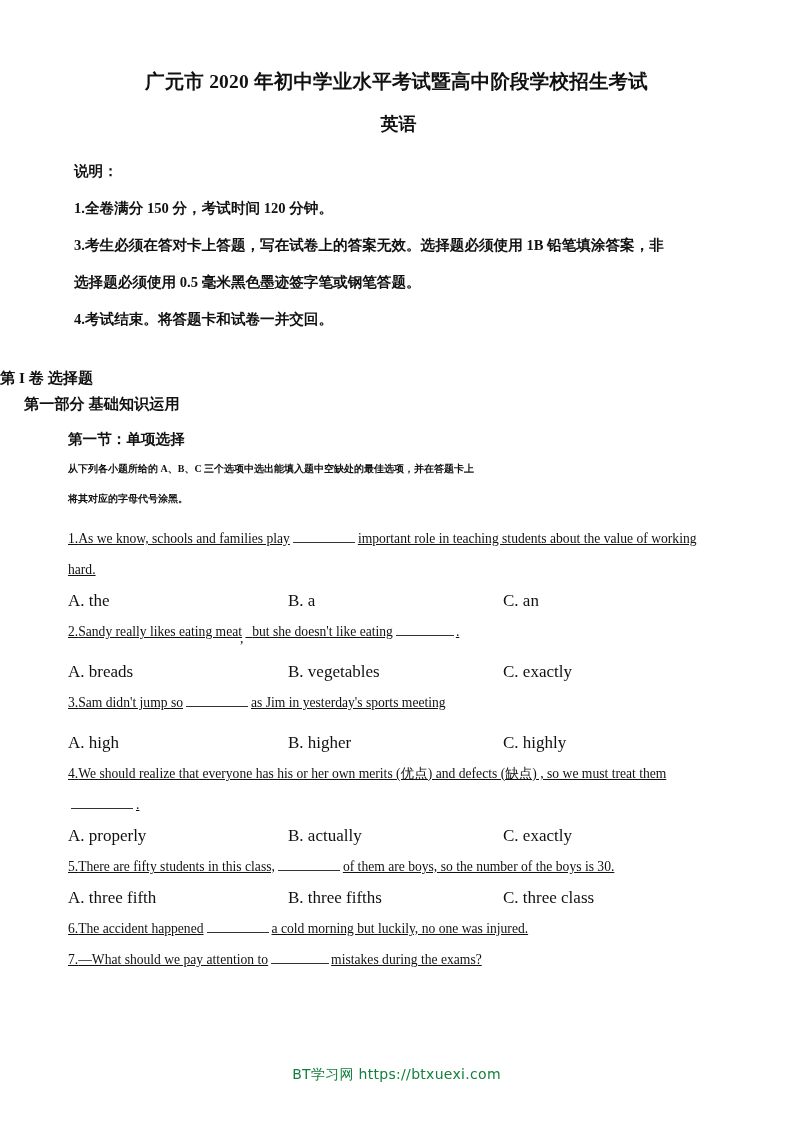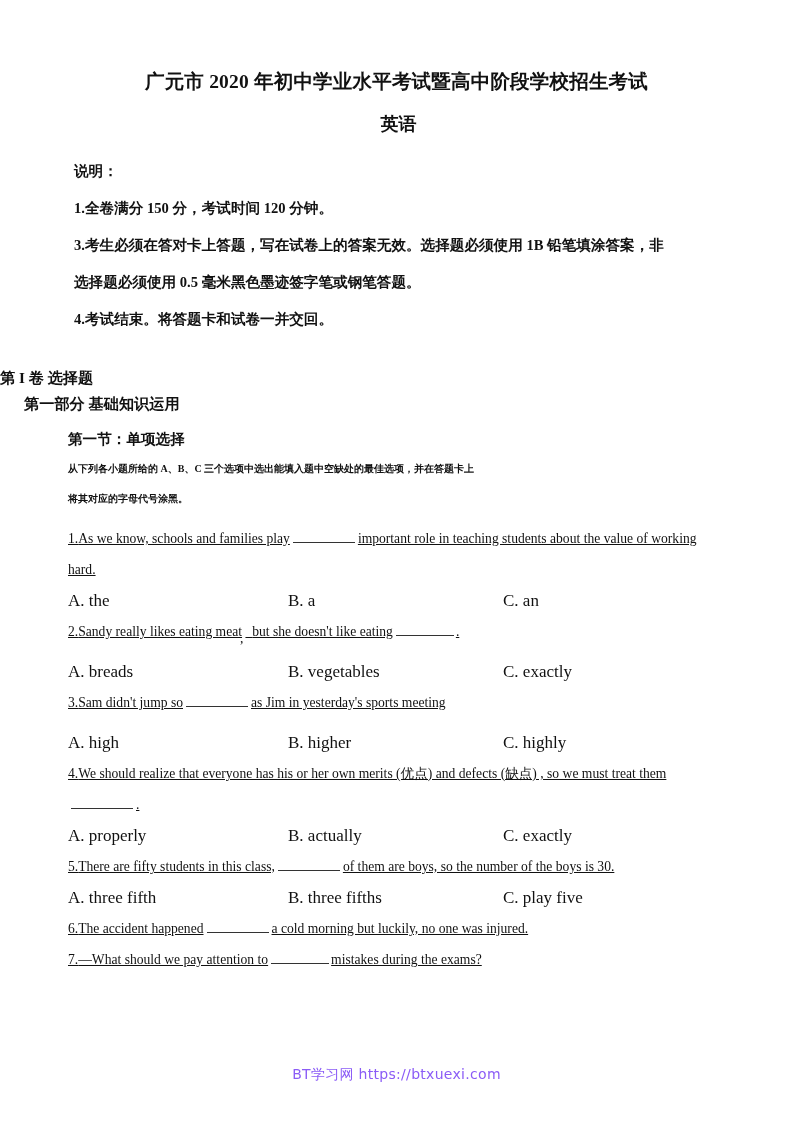--- a/index.html
+++ b/index.html
@@ -139,21 +139,21 @@
   .opt-b { left: 220px; }
   .opt-c { left: 435px; font-family: Liberation Serif, serif; }
   .q-gap { height: 9px; }
 
   
   .footer {
     position: absolute;
     left: 0; right: 0;
     top: 1066px;
     text-align: center;
-    color: #8b5cf6;
+    color: #15803d;
     font-size: 14px;
     font-family: "DejaVu Sans", "Liberation Sans", sans-serif;
     letter-spacing: 0.3px;
   }
 </style>
 </head>
 <body>
 
 <div class="page">
 
@@ -208,21 +208,21 @@
     <div class="opts">
       <span class="opt opt-a">A. properly</span>
       <span class="opt opt-b">B. actually</span>
       <span class="opt opt-c">C. exactly</span>
     </div>
 
     <p class="q-stem"><span>5.</span><span>There are fifty students in this class,</span><span class="blank"></span><span>of them are boys, so the number of the boys is 30.</span></p>
     <div class="opts">
       <span class="opt opt-a">A. three fifth</span>
       <span class="opt opt-b">B. three fifths</span>
-      <span class="opt opt-c">C. play five</span>
+      <span class="opt opt-c">C. three class</span>
     </div>
 
     <p class="q-stem"><span>6.</span><span>The accident happened</span><span class="blank"></span><span>a cold morning but luckily, no one was injured.</span></p>
 
     <p class="q-stem"><span>7.</span><span>—What should we pay attention to</span><span class="blank narrow"></span><span>mistakes during the exams?</span></p>
 
   </div>
 
   <div class="footer">BT学习网 https://btxuexi.com</div>
 

